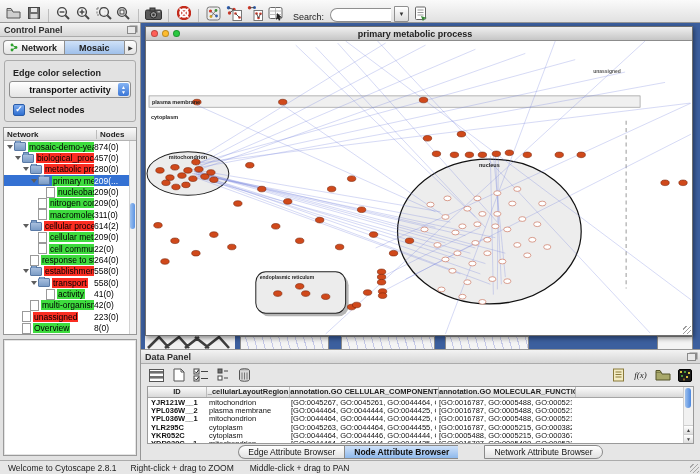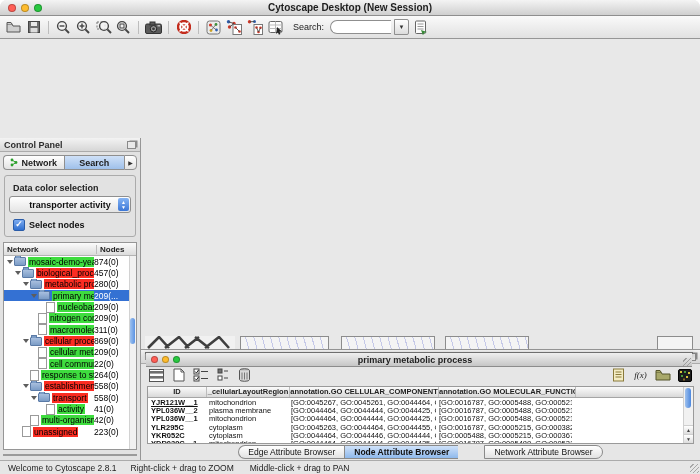--- a/index.html
+++ b/index.html
@@ -7,29 +7,29 @@
   .window{width:700px;height:474px;display:flex;flex-direction:column;background:#e8e8e8;border-radius:7px 7px 0 0;}
 
   
   .titlebar{height:15px;flex:0 0 15px;background:linear-gradient(#f4f4f4,#cfcfcf);border-bottom:1px solid #8e8e8e;position:relative;display:flex;align-items:center;border-radius:7px 7px 0 0;}
   .lights{display:flex;gap:5px;margin-left:8px;z-index:2;}
   .light{width:8px;height:8px;border-radius:50%;border:1px solid rgba(0,0,0,.25);box-sizing:border-box;}
   .light.red{background:#ff5f57;} .light.yellow{background:#febc2e;} .light.green{background:#28c840;}
   .win-title{position:absolute;left:0;right:0;text-align:center;font-size:10px;font-weight:bold;color:#1d1d1d;}
 
   
-  .toolbar{height:22px;flex:0 0 22px;background:linear-gradient(#fafafa,#e1e1e1);border-bottom:1px solid #969696;display:flex;align-items:center;padding:0 5px;gap:3px;}
+  .toolbar{height:22px;flex:0 0 22px;background:linear-gradient(#fafafa,#e1e1e1);border-bottom:1px solid #969696;display:flex;align-items:flex-end;padding:0 5px;gap:3px;}
   .tb-btn{height:18px;min-width:17px;display:flex;align-items:center;justify-content:center;}
   .tb-sep{width:1px;height:13px;background:#bdbdbd;margin:0 3px;}
   .search-label{font-size:9px;color:#222;margin:0 3px 0 6px;}
   .search-input{width:52px;height:12px;border:1px solid #8f8f8f;border-right:none;border-radius:7px 0 0 7px;background:#fff;font-size:8px;padding:0 4px;outline:none;font-family:"Liberation Sans",sans-serif;}
   .search-drop{width:13px;height:14px;border:1px solid #8f8f8f;background:linear-gradient(#fff,#dcdcdc);font-size:6px;color:#333;display:flex;align-items:center;justify-content:center;border-radius:0 2px 2px 0;}
 
   
-  .main{flex:1;display:flex;min-height:0;align-items:flex-end;}
+  .main{flex:1;display:flex;min-height:0;}
 
   
   .control-panel{width:140px;flex:0 0 140px;background:#e2e2e2;border-right:1px solid #969696;display:flex;flex-direction:column;min-height:0;}
   .panel-header{height:13px;flex:0 0 13px;display:flex;align-items:center;justify-content:space-between;padding:0 4px;font-size:9px;font-weight:bold;color:#2e2e2e;background:linear-gradient(#f3f3f3,#d6d6d6);border-bottom:1px solid #ababab;}
   .float-icon{width:7px;height:6px;border:1px solid #8a8a8a;background:#e9e9e9;box-shadow:2px -1px 0 -0.5px #8a8a8a;}
   .cp-tabs{display:flex;align-items:stretch;margin:3px 3px 1px 3px;height:15px;flex:0 0 15px;}
   .cp-tab{flex:1;font-size:9px;font-weight:bold;color:#1c1c1c;display:flex;align-items:center;justify-content:center;gap:3px;background:linear-gradient(#ffffff,#e3e3e3);border:1px solid #8f8f8f;border-right:none;}
   .cp-tab:first-child{border-radius:4px 0 0 4px;}
   .cp-tab.selected{background:linear-gradient(#cfe1f8,#9fc0ea);}
   .cp-tab-more{width:11px;border:1px solid #8f8f8f;border-radius:0 4px 4px 0;background:linear-gradient(#ffffff,#e3e3e3);display:flex;align-items:center;justify-content:center;font-size:6px;color:#333;}
@@ -107,28 +107,20 @@
   .statusbar .hint2{margin-left:16px;}
   .status-grip{position:absolute;right:1px;bottom:1px;width:9px;height:9px;background:repeating-linear-gradient(135deg,transparent 0 2px,#a8a8a8 2px 3px);}
 
   .icon-svg{display:block;}
 </style>
 </head>
 <body>
 
 <div class="window">
 
-  <div class="titlebar">
-    <div class="lights">
-      <span class="light red"></span>
-      <span class="light yellow"></span>
-      <span class="light green"></span>
-    </div>
-    <div class="win-title">Cytoscape Desktop (New Session)</div>
-  </div>
 
   <div class="toolbar">
     <span class="tb-btn">
         <svg class="icon-svg" width="15" height="12" viewBox="0 0 15 12">
           <path d="M1 3 h5 l1 2 h7 v6 h-13 z" fill="#cfcfcf" stroke="#555" stroke-width="1"></path>
           <path d="M1 3 v-1.5 h4 l1 1.5" fill="#cfcfcf" stroke="#555" stroke-width="1"></path>
         </svg>
       </span>
     <span class="tb-btn">
         <svg class="icon-svg" width="12" height="12" viewBox="0 0 12 12">
@@ -259,26 +251,26 @@
           <svg class="icon-svg" width="8" height="9" viewBox="0 0 8 9">
               <circle cx="2" cy="2" r="1.4" fill="#2ca02c"></circle>
               <circle cx="6" cy="4.5" r="1.4" fill="#2ca02c"></circle>
               <circle cx="2" cy="7" r="1.4" fill="#2ca02c"></circle>
               <line x1="2" y1="2" x2="6" y2="4.5" stroke="#2ca02c"></line>
               <line x1="2" y1="7" x2="6" y2="4.5" stroke="#2ca02c"></line>
             </svg>
           <span>Network</span>
         </div>
         <div class="cp-tab selected">
-          <span>Search</span>
+          <span>Mosaic</span>
         </div>
         <div class="cp-tab-more">▶</div>
       </div>
       <div class="groupbox">
-        <span class="legend">Data color selection</span>
+        <span class="legend">Edge color selection</span>
         <div class="mac-select">
           <span>transporter activity</span>
           <span class="select-stepper">
               <span>▲</span>
               <span>▼</span>
             </span>
         </div>
         <div class="checkbox-row">
           <span class="mac-checkbox">✓</span>
           <span>Select nodes</span>
@@ -347,21 +339,21 @@
               <span class="lbl green">macromolecule</span>
               <span class="nodes-val">311(0)</span>
             </div>
             <div class="tree-row">
               <span class="indent" style="width: 18px;"></span>
               <span class="expander">
                 <span class="tri"></span>
               </span>
               <span class="icon-folder"></span>
               <span class="lbl red">cellular process</span>
-              <span class="nodes-val">869(0)</span>
+              <span class="nodes-val">614(2)</span>
             </div>
             <div class="tree-row">
               <span class="indent" style="width: 26px;"></span>
               <span class="expander"></span>
               <span class="icon-file"></span>
               <span class="lbl green">cellular metabo</span>
               <span class="nodes-val">209(0)</span>
             </div>
             <div class="tree-row">
               <span class="indent" style="width: 26px;"></span>
@@ -408,20 +400,27 @@
               <span class="icon-file"></span>
               <span class="lbl green">multi-organism pro</span>
               <span class="nodes-val">42(0)</span>
             </div>
             <div class="tree-row">
               <span class="indent" style="width: 10px;"></span>
               <span class="expander"></span>
               <span class="icon-file"></span>
               <span class="lbl red">unassigned</span>
               <span class="nodes-val">223(0)</span>
+            </div>
+            <div class="tree-row">
+              <span class="indent" style="width: 10px;"></span>
+              <span class="expander"></span>
+              <span class="icon-file"></span>
+              <span class="lbl green">Overview</span>
+              <span class="nodes-val">8(0)</span>
             </div>
           </div>
         <div class="tree-scrollbar">
             <div class="tree-thumb"></div>
           </div>
       </div>
       <div class="birdseye"></div>
     </div>
 
     <div class="right-col">
@@ -683,21 +682,21 @@
           <div class="dp-table">
             <div class="dp-thead" id="dp-thead">
                 <div class="dp-th" style="width: 58px;">ID</div>
                 <div class="dp-th" style="width: 82px;">_cellularLayoutRegion</div>
                 <div class="dp-th" style="width: 148px;">annotation.GO CELLULAR_COMPONENT</div>
                 <div class="dp-th" style="width: 136px;">annotation.GO MOLECULAR_FUNCTION</div>
                 <div class="dp-th" style="width: 120px; flex: 1 1 0%;"></div>
               </div>
             <div id="dp-tbody">
                 <div class="dp-row">
-                  <div class="dp-td id" style="width: 58px; text-decoration: underline;">YJR121W__1</div>
+                  <div class="dp-td id" style="width: 58px;">YJR121W__1</div>
                   <div class="dp-td" style="width: 82px;">mitochondrion</div>
                   <div class="dp-td" style="width: 148px;">[GO:0045267, GO:0045261, GO:0044464, G...</div>
                   <div class="dp-td" style="width: 136px;">[GO:0016787, GO:0005488, GO:0005215, G...</div>
                 </div>
                 <div class="dp-row">
                   <div class="dp-td id" style="width: 58px;">YPL036W__2</div>
                   <div class="dp-td" style="width: 82px;">plasma membrane</div>
                   <div class="dp-td" style="width: 148px;">[GO:0044464, GO:0044444, GO:0044425, G...</div>
                   <div class="dp-td" style="width: 136px;">[GO:0016787, GO:0005488, GO:0005215, G...</div>
                 </div>

